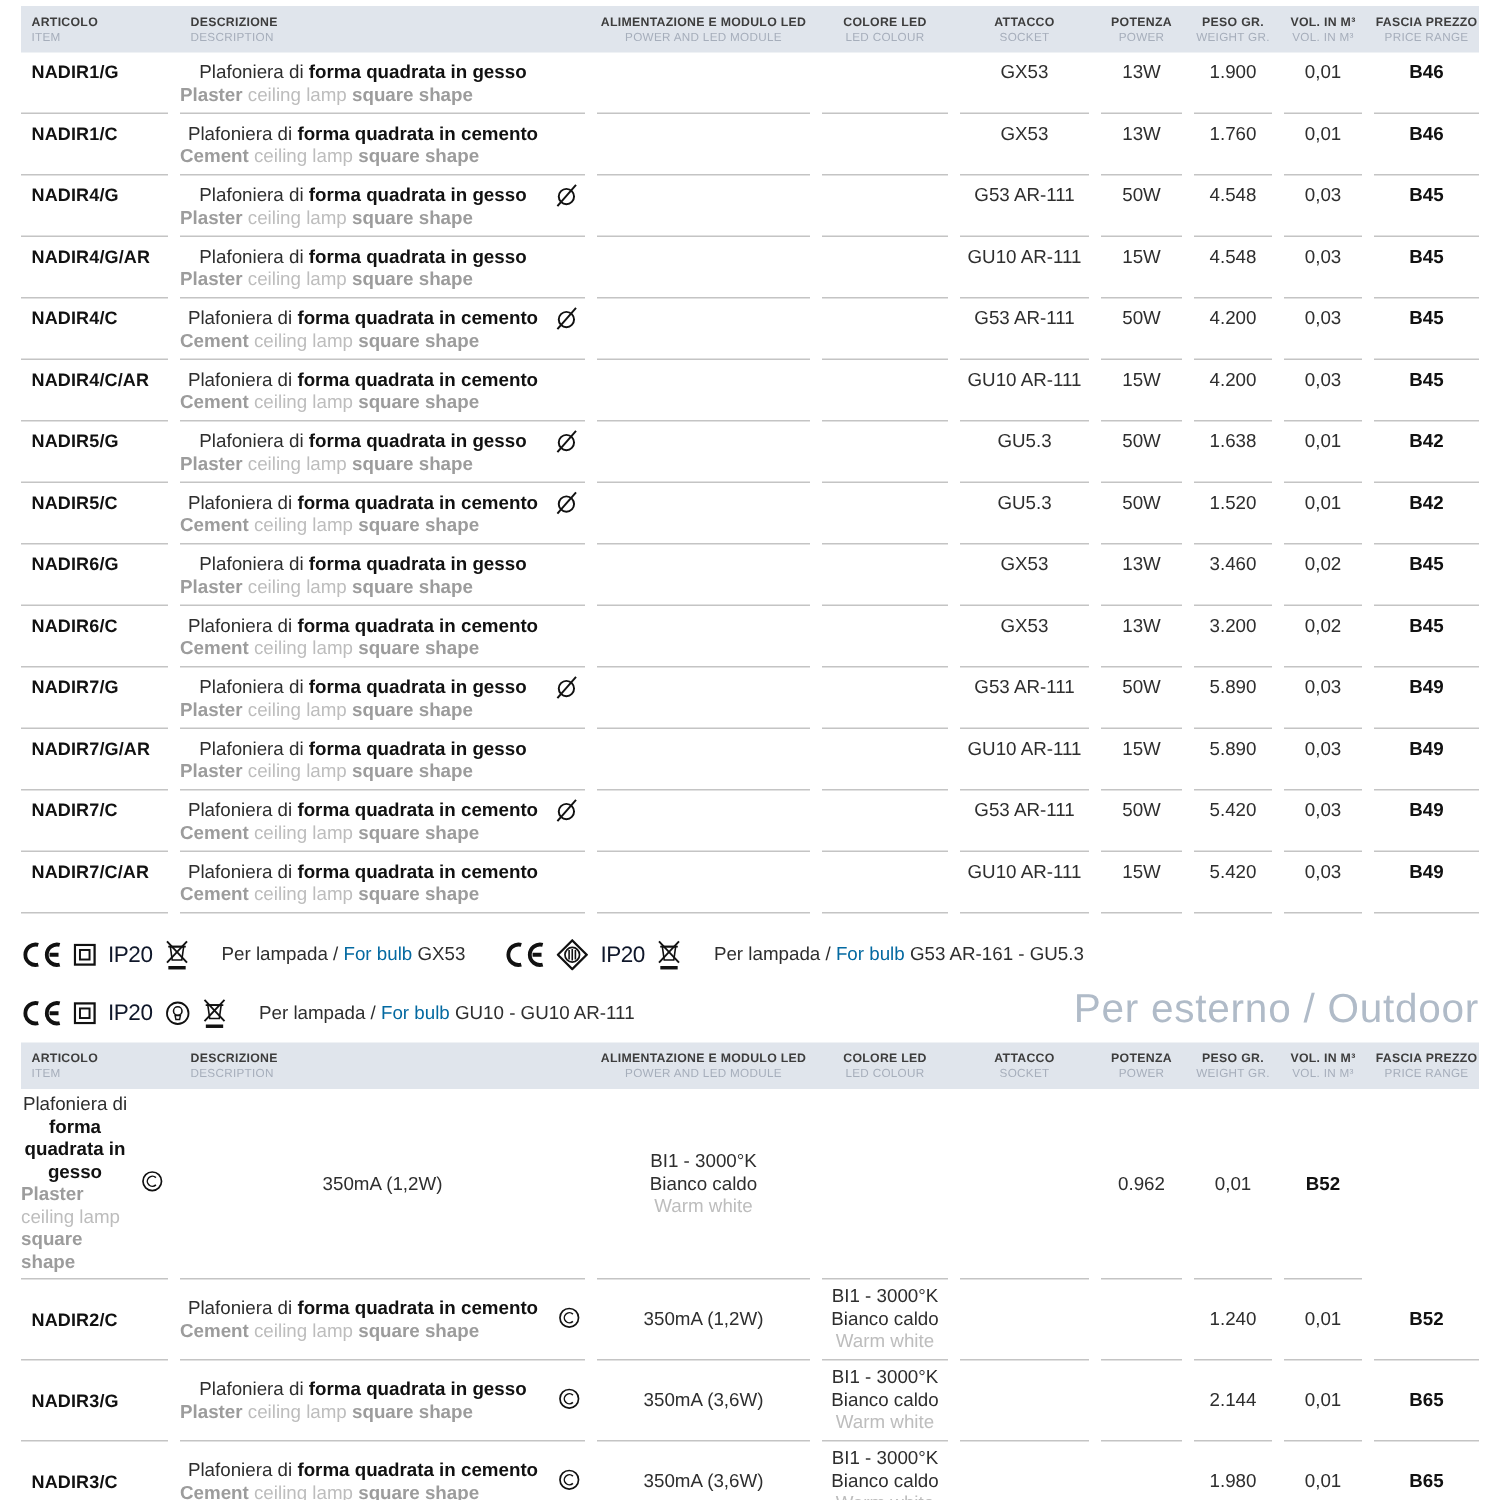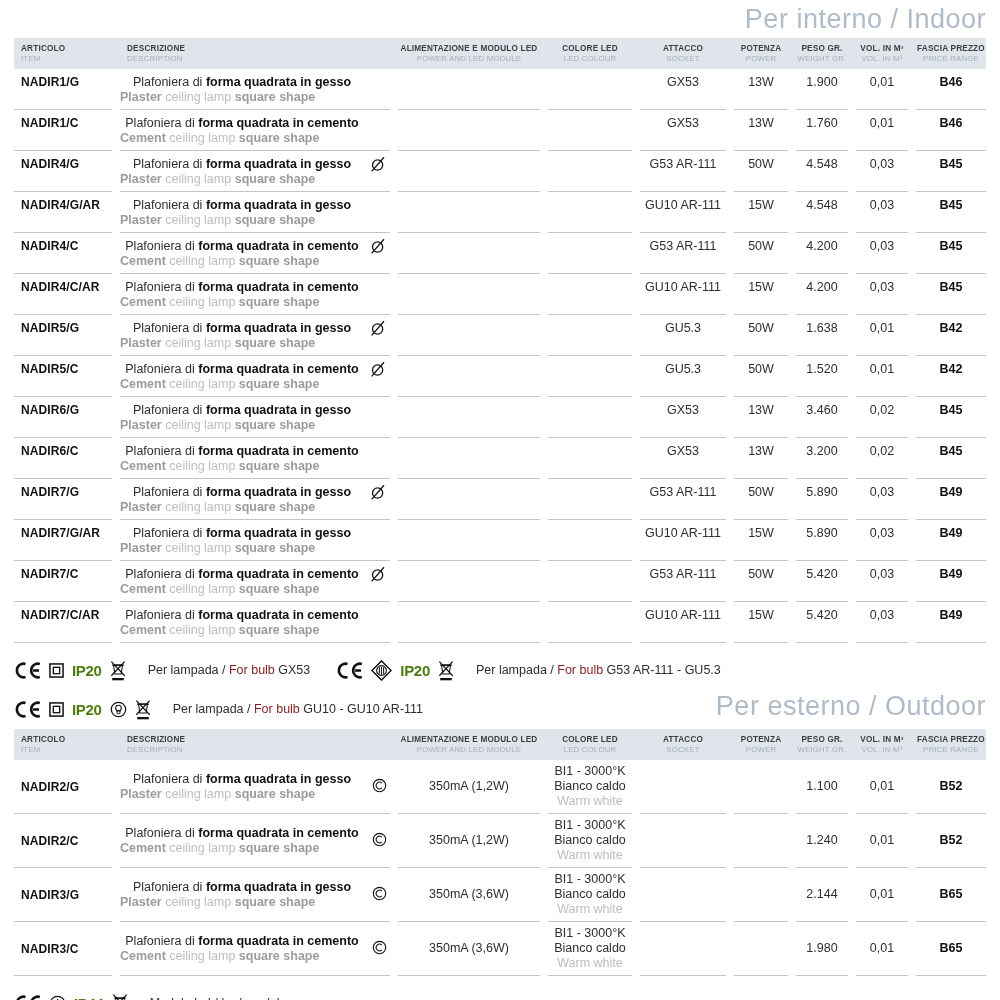--- a/index.html
+++ b/index.html
@@ -40,35 +40,34 @@
 
   .val { text-align:center; font-size:12.5px; line-height:15px; color:#2e2e2e; }
   .val.bold { font-weight:bold; color:#111; }
   .colore-l3 { color:#bdbdbd; }
 
   
   .cert-line { display:flex; align-items:center; margin-top:15px; height:24px; }
   .cert-line2wrap { display:flex; align-items:flex-end; justify-content:space-between; }
   .cert-group { display:inline-flex; align-items:center; }
   .cert-group .ico { display:inline-flex; align-items:center; margin-right:8px; }
-  .ip-rating { font-weight:bold; font-size:15px; color:#4d7c0f; letter-spacing:-0.3px;
+  .ip-rating { font-weight:normal; font-size:15px; color:#0f172a; letter-spacing:-0.3px;
     margin-right:8px; }
   .cert-text { font-size:12.5px; margin-left:14px; white-space:nowrap; }
   .ct-dark { color:#2e2e2e; }
-  .ct-gray { color:#7f1d1d; }
+  .ct-gray { color:#0369a1; }
   .gap-right { margin-right:26px; }
 
   svg { display:block; }
 </style>
 </head>
 <body>
 
 <div class="page">
 
-  <div class="section-heading heading-top">Per interno / Indoor</div>
 
   <div id="indoor-header">
   <div class="tgrid thead">
     <div class="th left">
           <div class="l1">ARTICOLO</div>
           <div class="l2">ITEM</div>
         </div>
     <div class="th left">
           <div class="l1">DESCRIZIONE</div>
           <div class="l2">DESCRIPTION</div>
@@ -434,21 +433,21 @@
       <span class="ip-rating">IP20</span>
       <span class="ico">
   <svg width="16" height="22" viewBox="0 0 18 24">
     <path d="M4,6.5 L14,6.5 L12.6,16.5 L5.4,16.5 Z" fill="none" stroke="#111" stroke-width="1.2"></path>
     <line x1="2.4" y1="6.5" x2="15.6" y2="6.5" stroke="#111" stroke-width="1.4"></line>
     <line x1="1.5" y1="18.5" x2="16.5" y2="2.5" stroke="#111" stroke-width="1.4"></line>
     <line x1="1.5" y1="2.5" x2="16.5" y2="18.5" stroke="#111" stroke-width="1.4"></line>
     <rect x="2.5" y="21" width="13" height="2.6" fill="#111"></rect>
   </svg>
 </span>
-      <span class="cert-text"><span class="ct-dark">Per lampada / </span><span class="ct-gray">For bulb </span><span class="ct-dark">G53 AR-111 - GU5.3</span></span>
+      <span class="cert-text"><span class="ct-dark">Per lampada / </span><span class="ct-gray">For bulb </span><span class="ct-dark">G53 AR-161 - GU5.3</span></span>
     </div>
   </div>
 
   <div class="cert-line2wrap">
     <div class="cert-line">
       <div class="cert-group">
         <span class="ico">
   <svg width="27" height="17" viewBox="0 0 34 21">
     <path d="M14.5,2.2 A8.6,8.6 0 1 0 14.5,18.8" fill="none" stroke="#111" stroke-width="3.2"></path>
     <path d="M32.5,2.2 A8.6,8.6 0 1 0 32.5,18.8" fill="none" stroke="#111" stroke-width="3.2"></path>
@@ -519,42 +518,39 @@
           <div class="l2">VOL. IN M³</div>
         </div>
     <div class="th">
           <div class="l1">FASCIA PREZZO</div>
           <div class="l2">PRICE RANGE</div>
         </div>
   </div>
 </div>
   <div id="outdoor-rows">
   <div class="tgrid row outdoor-row">
-    <div class="cell">
-      <div class="item-code">NADIR2/G</div>
-    </div>
     <div class="cell desc-cell">
       <div class="desc-l1"><span>Plafoniera di</span> <b>forma quadrata in gesso</b></div>
       <div class="desc-l2"><b>Plaster</b> <span>ceiling lamp</span> <b>square shape</b></div>
       <span class="desc-icon">
   <svg width="15" height="15" viewBox="0 0 16 16">
     <circle cx="8" cy="8" r="6.6" fill="none" stroke="#111" stroke-width="1.2"></circle>
     <path d="M10.6,5.4 A3.6,3.6 0 1 0 10.6,10.6" fill="none" stroke="#111" stroke-width="1.1"></path>
   </svg>
 </span>
     </div>
     <div class="cell val">350mA (1,2W)</div>
     <div class="cell val">
       <div>BI1 - 3000°K</div>
       <div>Bianco caldo</div>
       <div class="colore-l3">Warm white</div>
     </div>
     <div class="cell val"></div>
     <div class="cell val"></div>
-    <div class="cell val">1.100</div>
+    <div class="cell val">0.962</div>
     <div class="cell val">0,01</div>
     <div class="cell val bold">B52</div>
   </div>
 
   <div class="tgrid row outdoor-row">
     <div class="cell">
       <div class="item-code">NADIR2/C</div>
     </div>
     <div class="cell desc-cell">
       <div class="desc-l1"><span>Plafoniera di</span> <b>forma quadrata in cemento</b></div>

